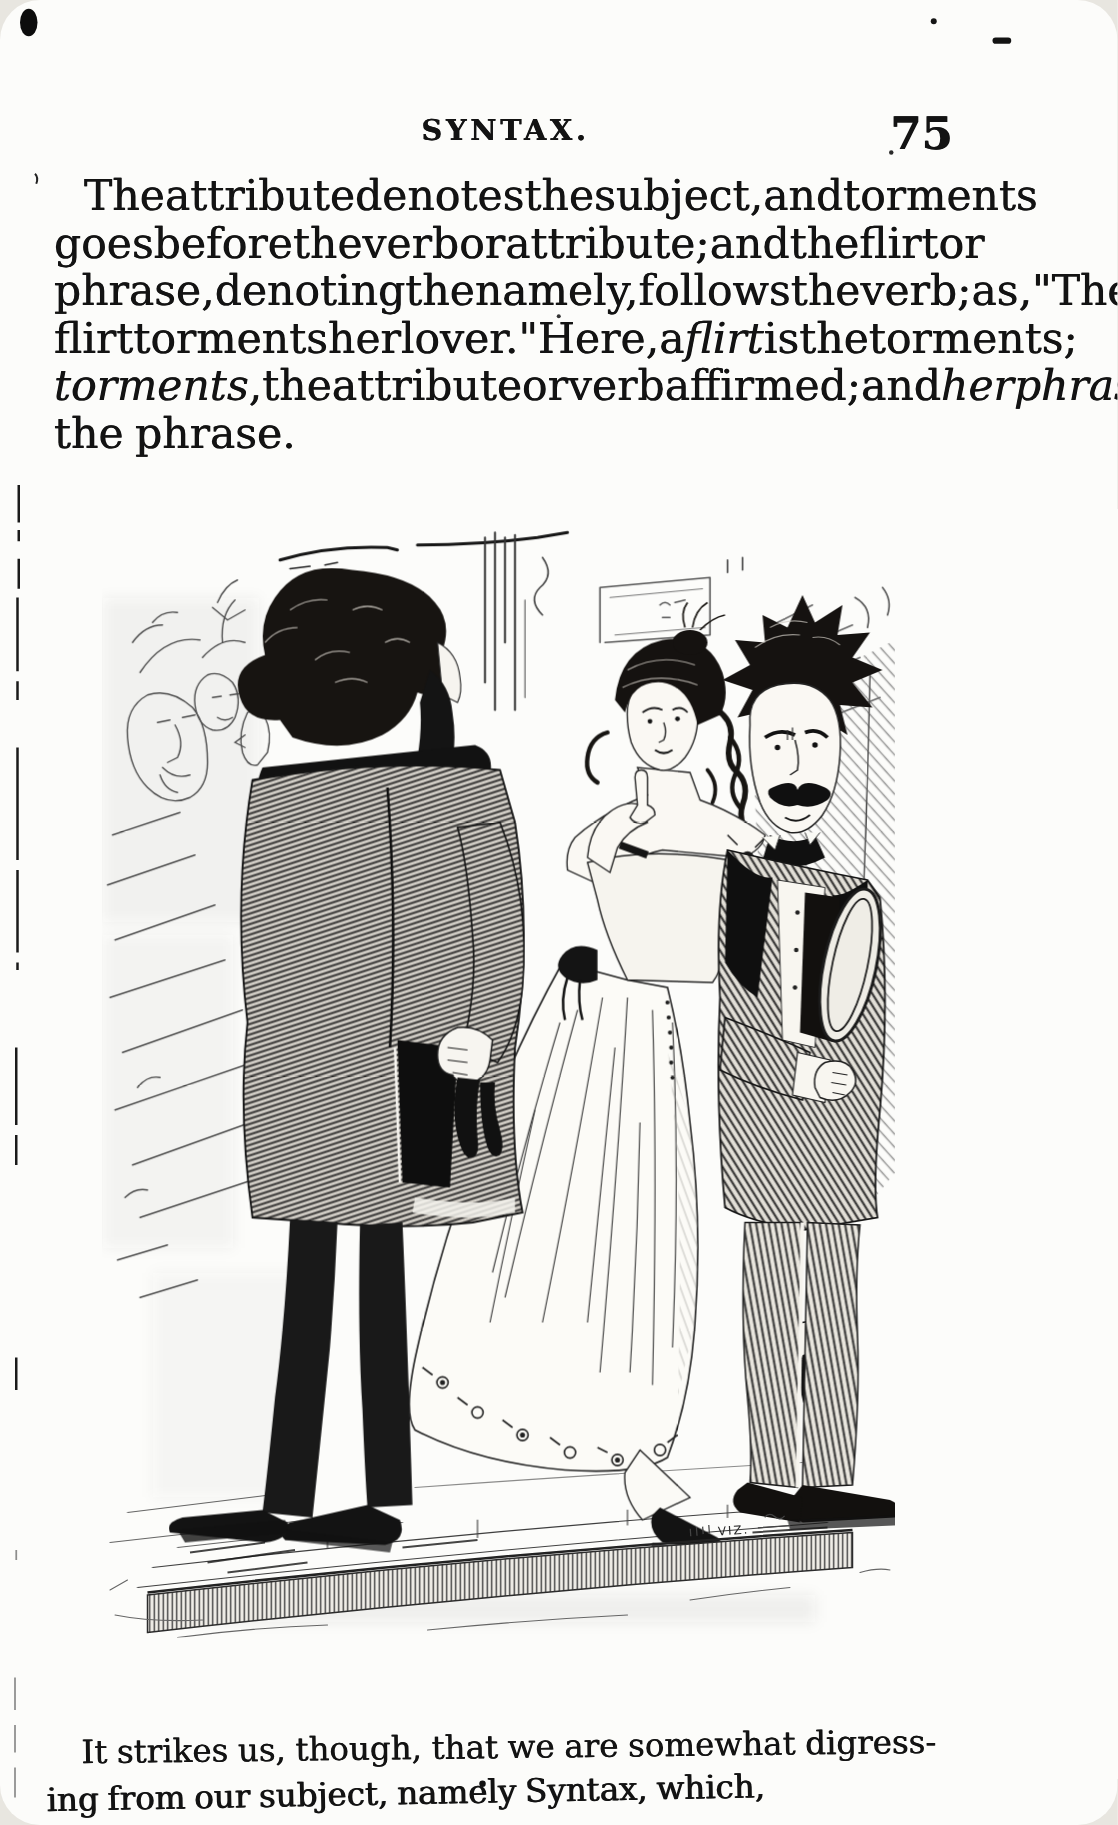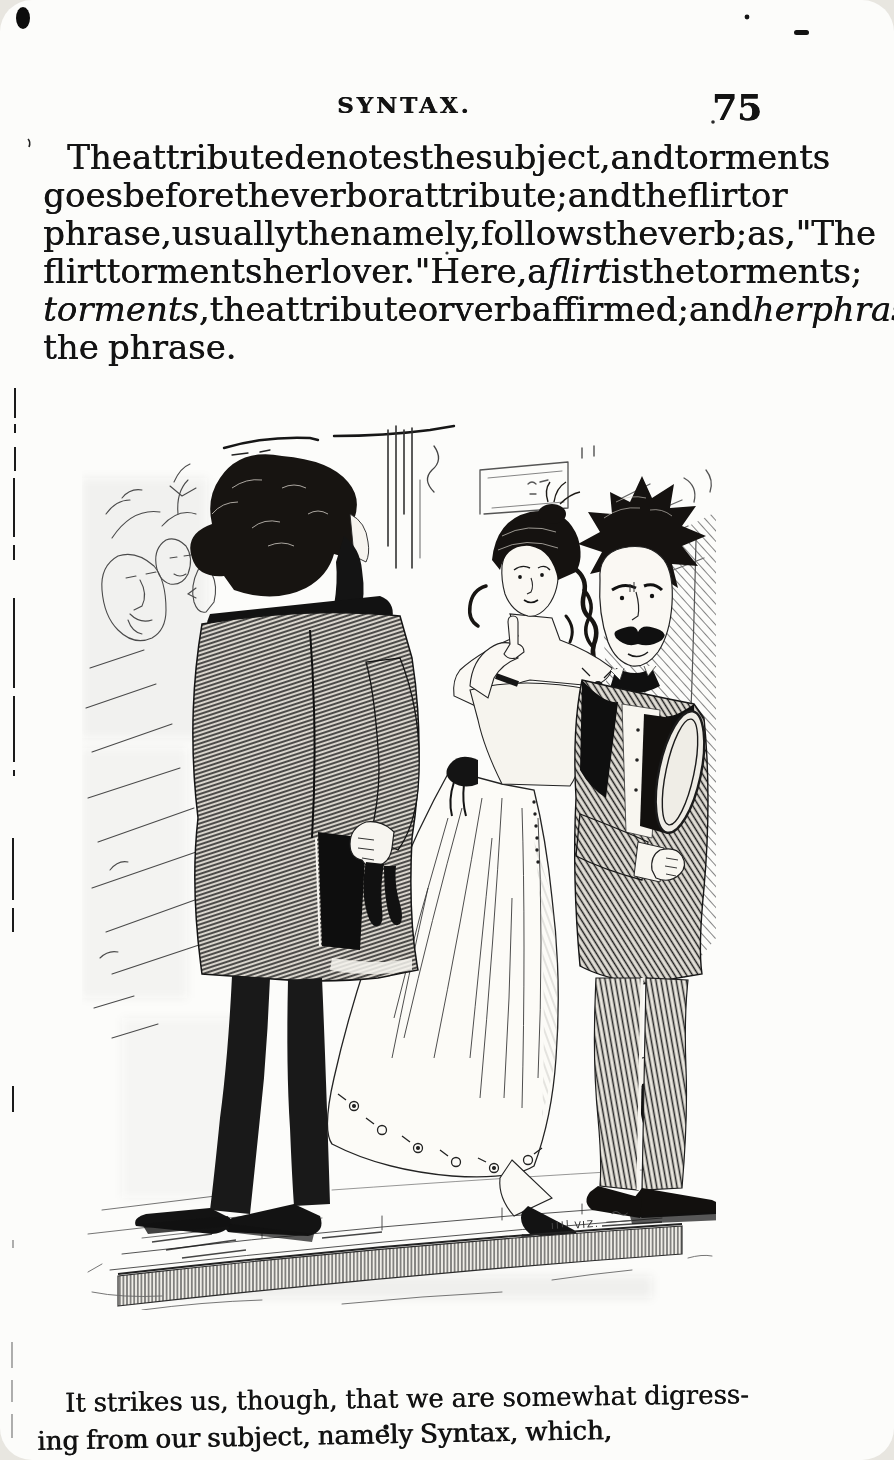--- a/index.html
+++ b/index.html
@@ -70,21 +70,21 @@
         <span class="w"><span>or</span></span>
         <span class="w"><span>attribute</span></span>
         <span class="w"><span>;</span></span>
         <span class="w"><span>and</span></span>
         <span class="w"><span>the</span></span>
         <span class="w"><span>flirt</span></span>
         <span class="w"><span>or</span></span>
       </div>
       <div class="tline just">
         <span class="w"><span>phrase,</span></span>
-        <span class="w"><span>usually</span></span>
+        <span class="w"><span>denoting</span></span>
         <span class="w"><span>the</span></span>
         <span class="w"><span>namely,</span></span>
         <span class="w"><span>follows</span></span>
         <span class="w"><span>the</span></span>
         <span class="w"><span>verb</span></span>
         <span class="w"><span>;</span></span>
         <span class="w"><span>as,</span></span>
         <span class="w"><span>"The</span></span>
       </div>
       <div class="tline just">

